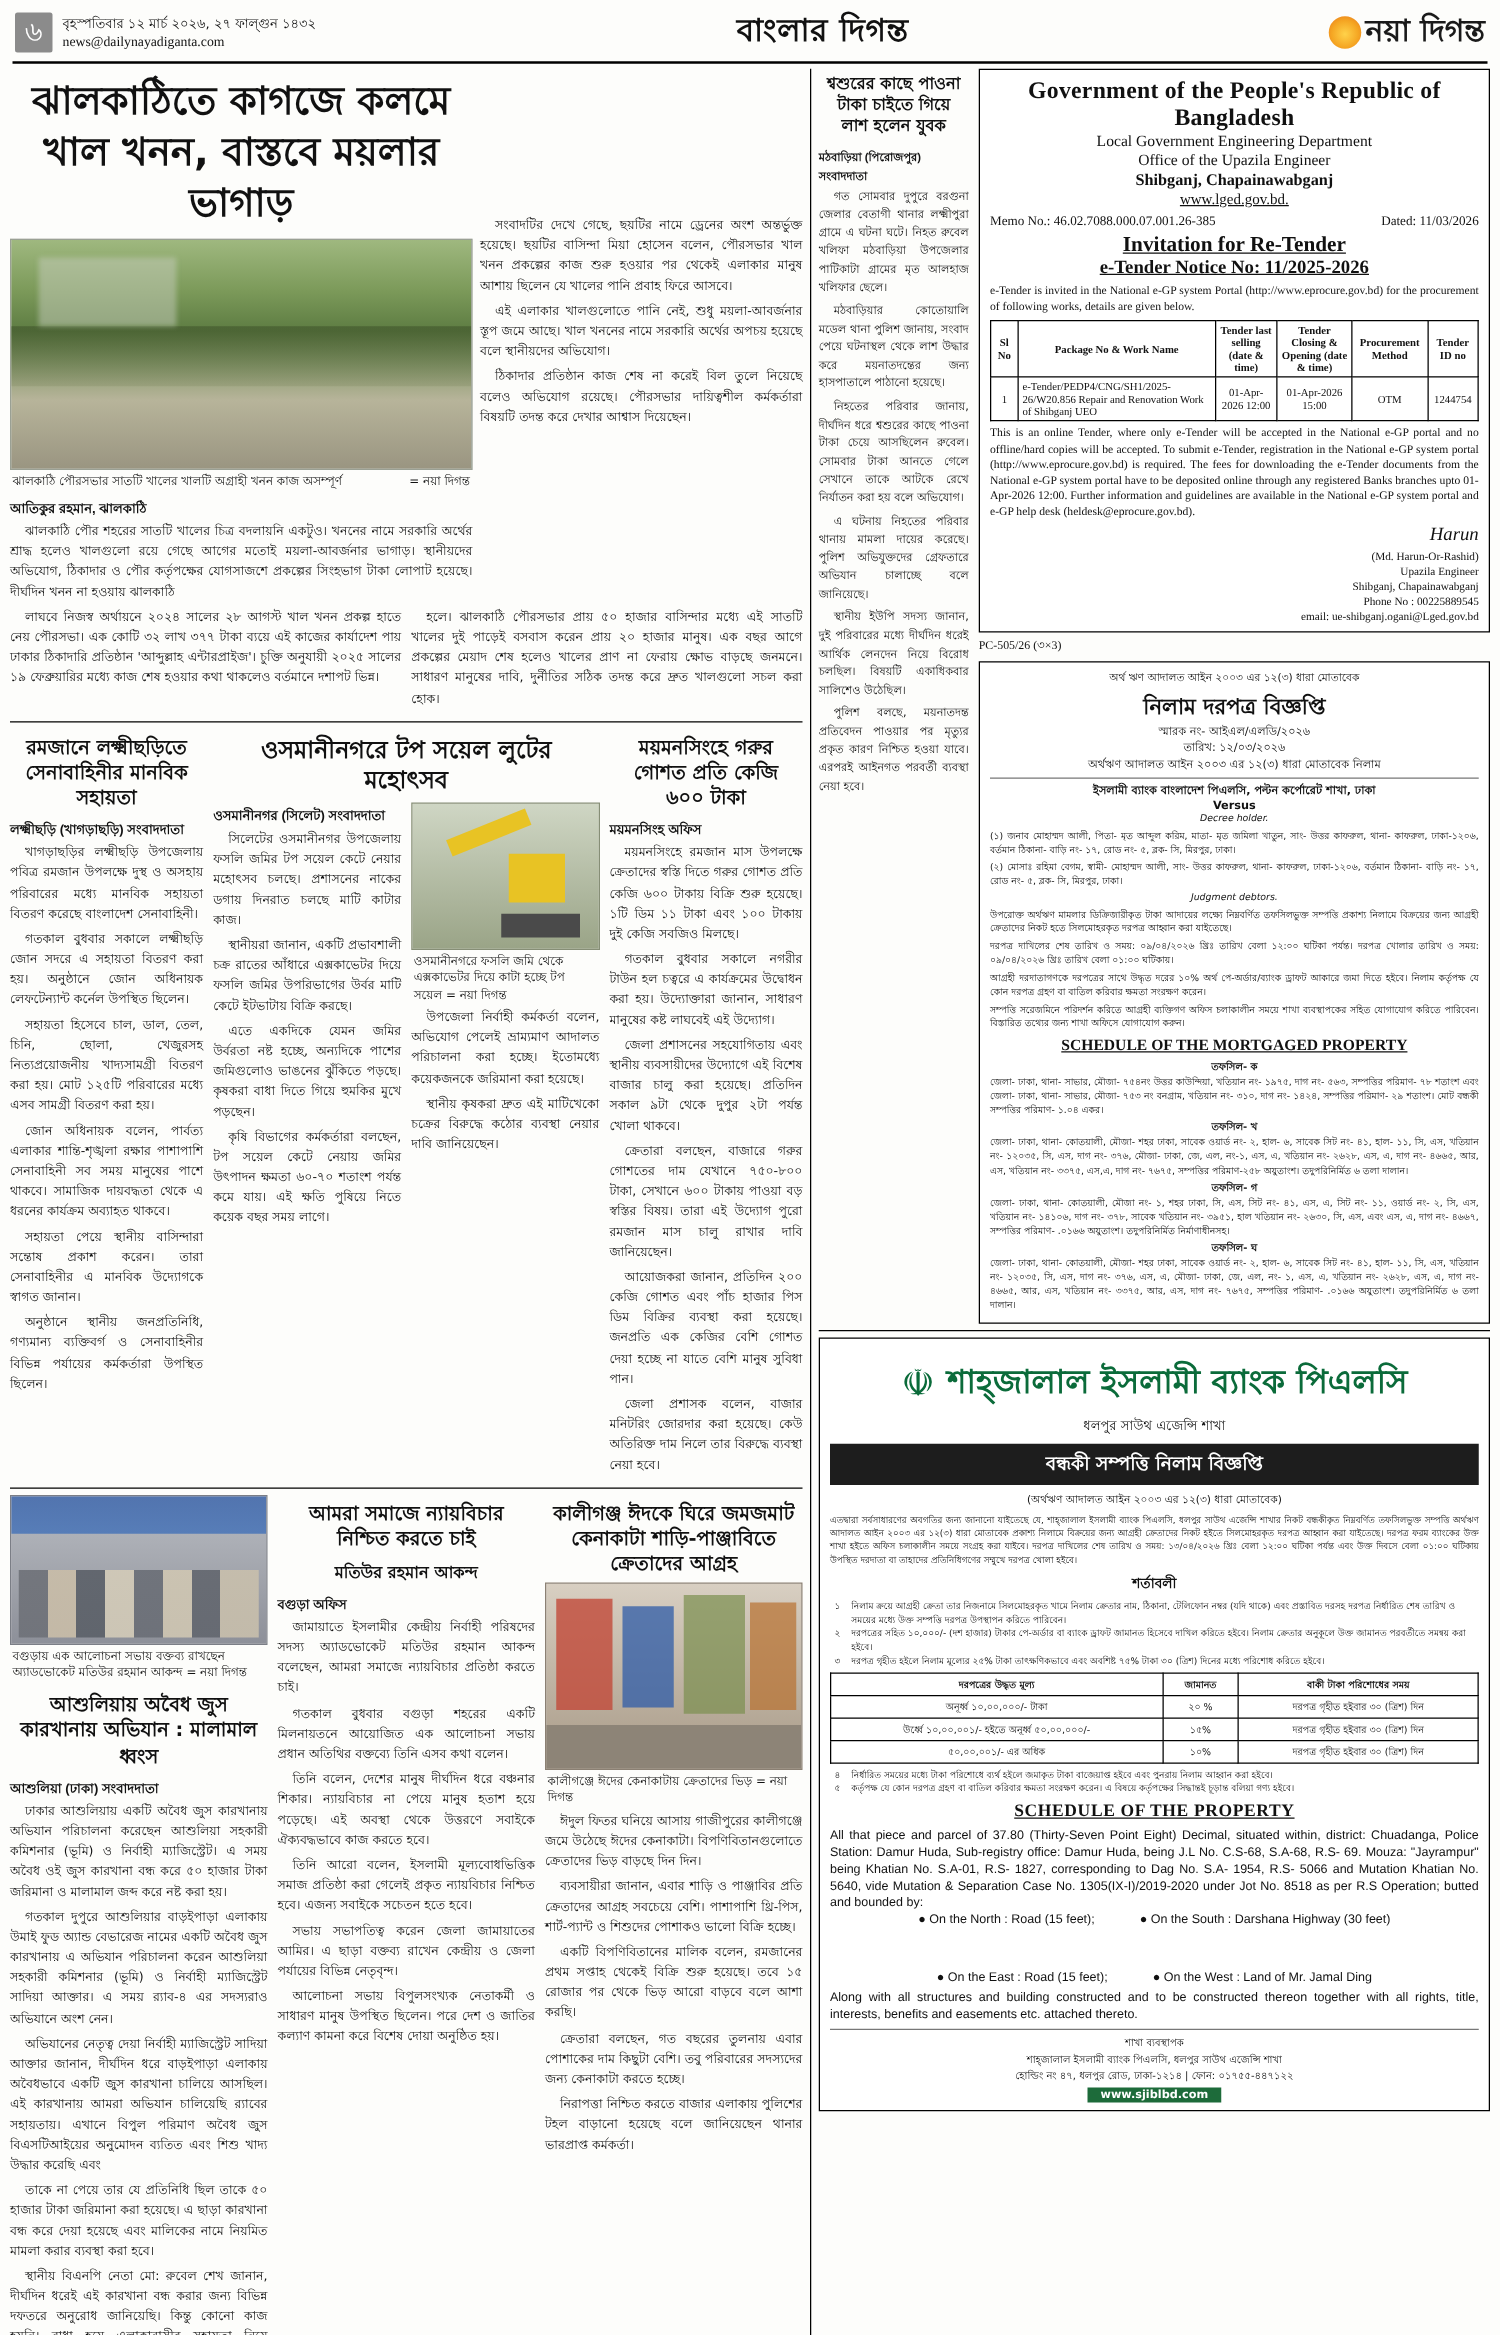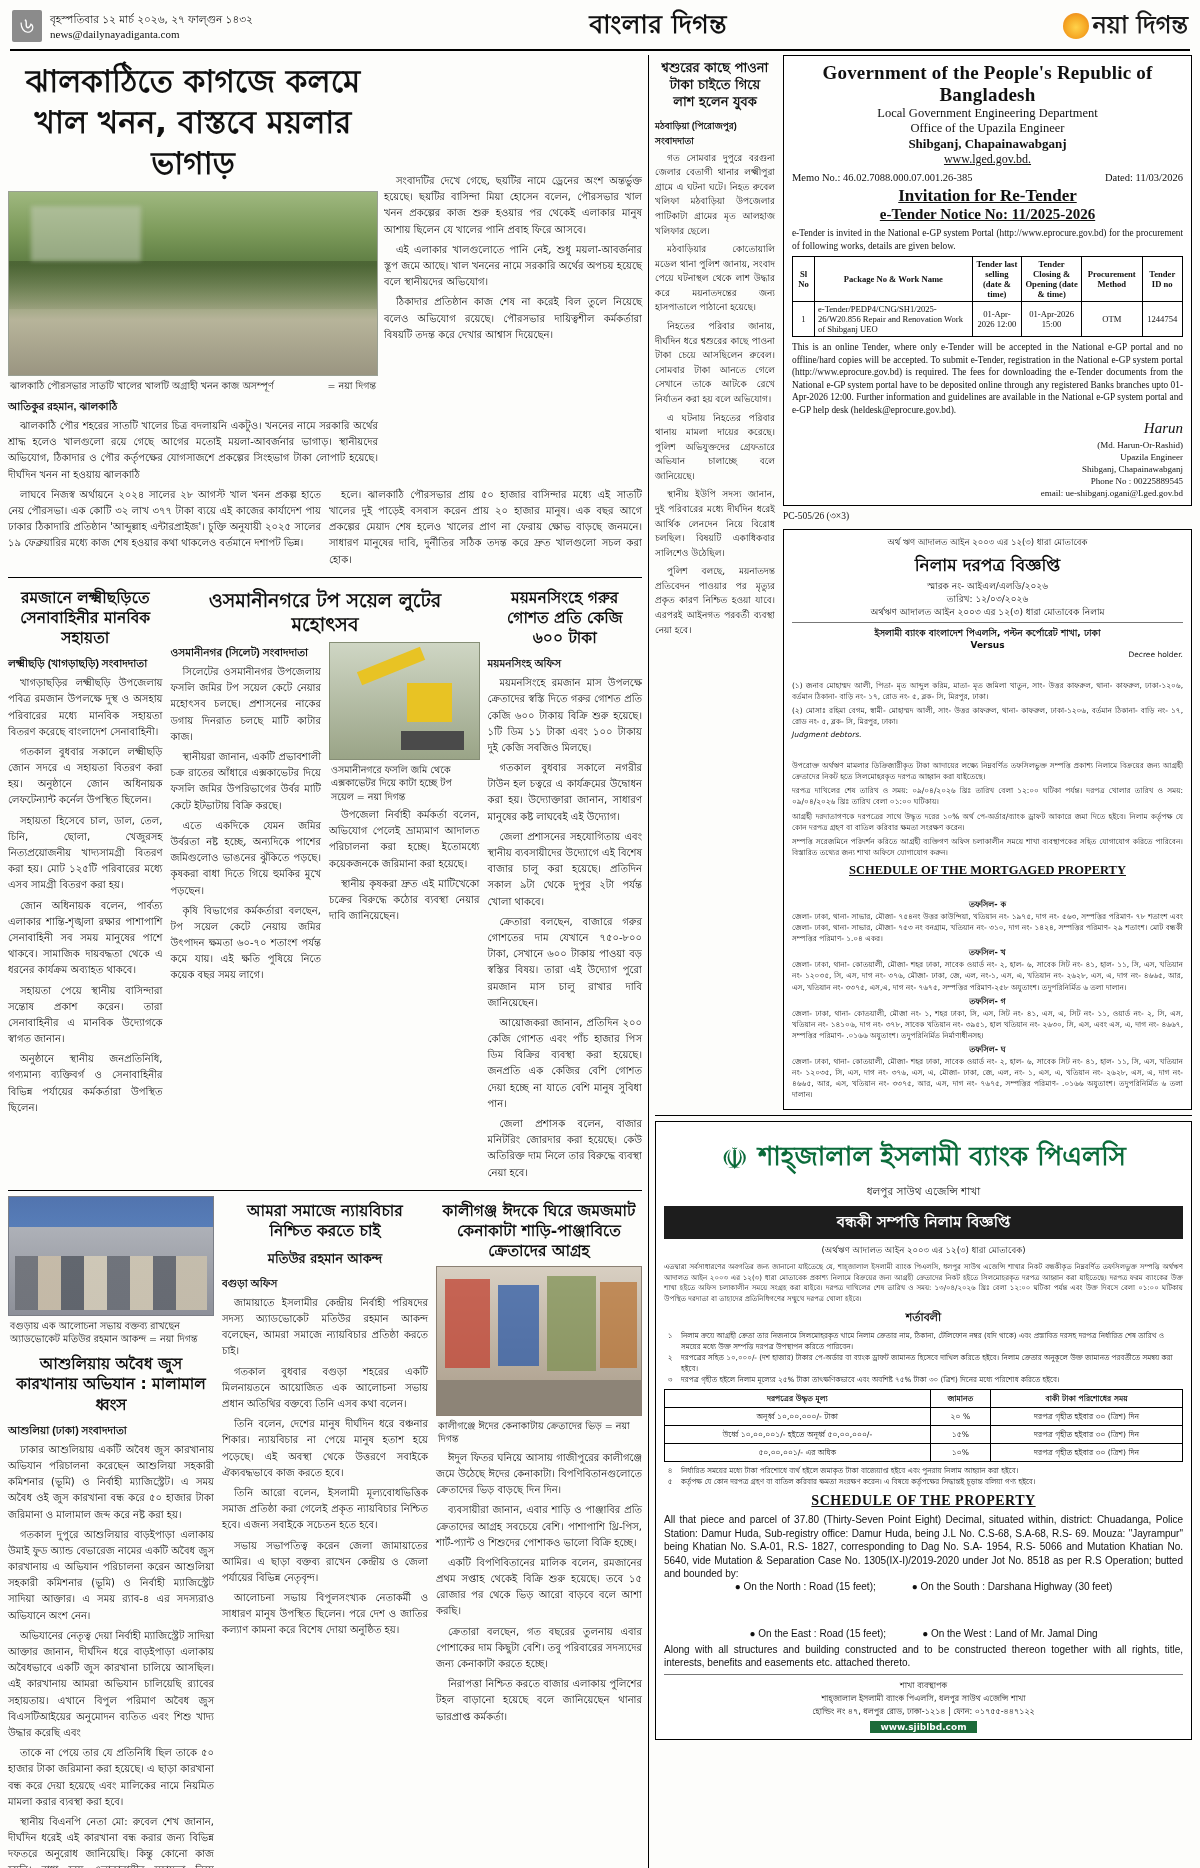--- a/index.html
+++ b/index.html
@@ -96,21 +96,21 @@
   table.t th { text-align:center; font-weight:bold; }
   .sigblock { text-align:right; font-size:9px; line-height:1.35; margin-top:2px; }
   .sig-scribble { font-family:"Liberation Serif", serif; font-style:italic; font-size:15px; }
   .pcno { font-size:9.5px; margin-top:3px; }
 
   
   .bnotice { font-family:"DejaVu Sans", sans-serif; }
   .bnotice .bn-top { text-align:center; font-size:8.5px; }
   .bnotice .bn-title { text-align:center; font-size:17px; font-weight:bold; margin-top:2px; }
   .bnotice .bn-sub { text-align:center; font-size:9px; line-height:1.4; }
-  .bnotice .bn-body { font-size:7.4px; line-height:1.5; text-align:justify; margin-top:21px; }
+  .bnotice .bn-body { font-size:7.4px; line-height:1.5; text-align:justify; margin-top:4px; }
   .bnotice .bn-body p { margin:0 0 3px 0; }
   .center-b { text-align:center; font-weight:bold; }
 
   .sched-title { text-align:center; font-weight:bold; font-size:12.5px; text-decoration:underline; margin-top:5px; font-family:"Liberation Serif", serif; }
   .tiny { font-size:7px; line-height:1.5; text-align:justify; font-family:"DejaVu Sans", sans-serif; }
 
   
   .bank-head { display:flex; align-items:center; justify-content:center; gap:10px; padding:8px 0 4px 0; }
   .bank-mark { font-size:30px; font-family:"DejaVu Sans", sans-serif; color:#0b6b3a; }
   .bank-name { font-size:26px; font-weight:bold; font-family:"DejaVu Sans", sans-serif; color:#0b6b3a; }
@@ -387,26 +387,26 @@
 
           <div class="adbox bnotice" style="margin-top:5px">
             <div class="bn-top">অর্থ ঋণ আদালত আইন ২০০৩ এর ১২(৩) ধারা মোতাবেক</div>
             <div class="bn-title">নিলাম দরপত্র বিজ্ঞপ্তি</div>
             <div class="bn-sub">স্মারক নং- আইএল/এলডি/২০২৬</div>
             <div class="bn-sub">তারিখ: ১২/০৩/২০২৬</div>
             <div class="bn-sub">অর্থঋণ আদালত আইন ২০০৩ এর ১২(৩) ধারা মোতাবেক নিলাম</div>
             <div class="hr-thin"></div>
             <div class="bn-sub" style="font-weight:bold">ইসলামী ব্যাংক বাংলাদেশ পিএলসি, পল্টন কর্পোরেট শাখা, ঢাকা</div>
             <div class="center-b" style="font-size:9px">Versus</div>
-            <div style="text-align:right;font-size:7.5px;">Decree holder.</div>
+            <div style="text-align:center;font-size:7.5px;font-style:italic">Decree holder.</div>
             <div class="bn-body">
               <p>(১) জনাব মোহাম্মদ আলী, পিতা- মৃত আব্দুল করিম, মাতা- মৃত জমিলা খাতুন, সাং- উত্তর কাফরুল, থানা- কাফরুল, ঢাকা-১২০৬, বর্তমান ঠিকানা- বাড়ি নং- ১৭, রোড নং- ৫, ব্লক- সি, মিরপুর, ঢাকা।</p>
               <p>(২) মোসাঃ রহিমা বেগম, স্বামী- মোহাম্মদ আলী, সাং- উত্তর কাফরুল, থানা- কাফরুল, ঢাকা-১২০৬, বর্তমান ঠিকানা- বাড়ি নং- ১৭, রোড নং- ৫, ব্লক- সি, মিরপুর, ঢাকা।</p>
             </div>
-            <div style="text-align:left;font-size:7.5px;font-style:italic">Judgment debtors.</div>
+            <div style="text-align:center;font-size:7.5px;font-style:italic">Judgment debtors.</div>
             <div class="bn-body">
               <p>উপরোক্ত অর্থঋণ মামলার ডিক্রিজারীকৃত টাকা আদায়ের লক্ষ্যে নিম্নবর্ণিত তফসিলভুক্ত সম্পত্তি প্রকাশ্য নিলামে বিক্রয়ের জন্য আগ্রহী ক্রেতাদের নিকট হতে সিলমোহরকৃত দরপত্র আহ্বান করা যাইতেছে।</p>
               <p>দরপত্র দাখিলের শেষ তারিখ ও সময়: ০৯/০৪/২০২৬ খ্রিঃ তারিখ বেলা ১২:০০ ঘটিকা পর্যন্ত। দরপত্র খোলার তারিখ ও সময়: ০৯/০৪/২০২৬ খ্রিঃ তারিখ বেলা ০১:০০ ঘটিকায়।</p>
               <p>আগ্রহী দরদাতাগণকে দরপত্রের সাথে উদ্ধৃত দরের ১০% অর্থ পে-অর্ডার/ব্যাংক ড্রাফট আকারে জমা দিতে হইবে। নিলাম কর্তৃপক্ষ যে কোন দরপত্র গ্রহণ বা বাতিল করিবার ক্ষমতা সংরক্ষণ করেন।</p>
               <p>সম্পত্তি সরেজমিনে পরিদর্শন করিতে আগ্রহী ব্যক্তিগণ অফিস চলাকালীন সময়ে শাখা ব্যবস্থাপকের সহিত যোগাযোগ করিতে পারিবেন। বিস্তারিত তথ্যের জন্য শাখা অফিসে যোগাযোগ করুন।</p>
             </div>
             <div class="sched-title">SCHEDULE OF THE MORTGAGED PROPERTY</div>
             <div class="bn-body">
               <div class="center-b" style="font-size:8px">তফসিল- ক</div>
               <p>জেলা- ঢাকা, থানা- সাভার, মৌজা- ৭৫৪নং উত্তর কাউন্দিয়া, খতিয়ান নং- ১৯৭৫, দাগ নং- ৫৬৩, সম্পত্তির পরিমাণ- ৭৮ শতাংশ এবং জেলা- ঢাকা, থানা- সাভার, মৌজা- ৭৫৩ নং বনগ্রাম, খতিয়ান নং- ৩১০, দাগ নং- ১৪২৪, সম্পত্তির পরিমাণ- ২৯ শতাংশ। মোট বন্ধকী সম্পত্তির পরিমাণ- ১.০৪ একর।</p>

